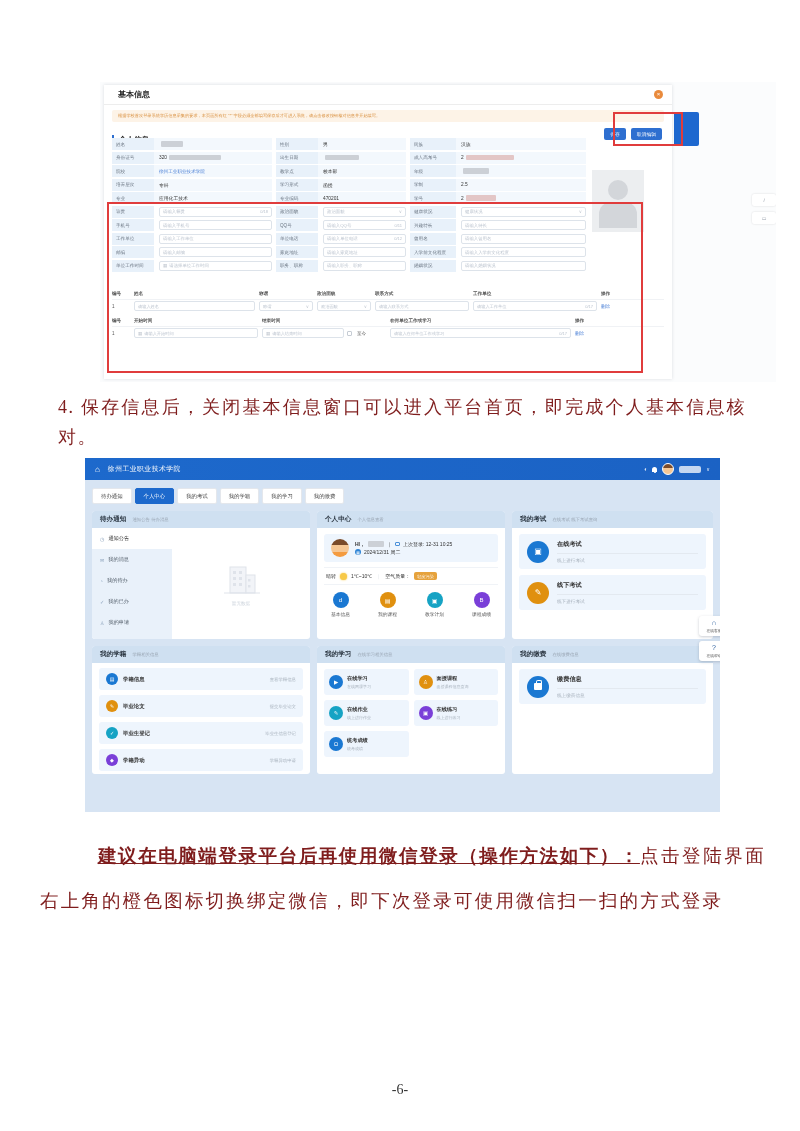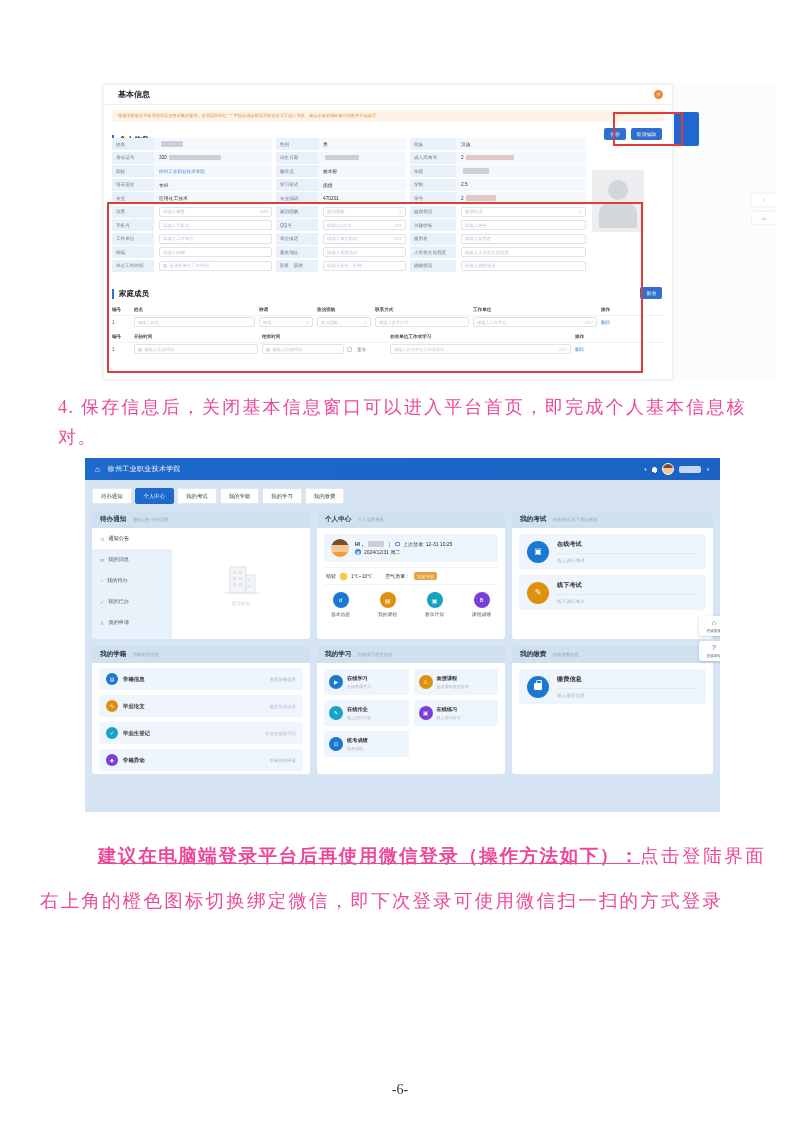--- a/index.html
+++ b/index.html
@@ -1,21 +1,21 @@
 <!DOCTYPE html>
 <html><head>
 <meta charset="utf-8">
 <style>
   * { margin:0; padding:0; box-sizing:border-box; }
   body { background:#888; }
   .page { position:relative; width:800px; height:1131px; background:#ffffff; margin:0 auto;
           font-family:"Liberation Sans", sans-serif; overflow:hidden; }
 
   
-  .para { position:absolute; color:#ec4899; font-family:"Liberation Serif", serif; text-align:justify; }
+  .para { position:absolute; color:#7f1d1d; font-family:"Liberation Serif", serif; text-align:justify; }
   .p1 { left:58px; top:392px; width:688px; font-size:18px; line-height:30px; letter-spacing:1.4px; }
   .p2 { left:40px; top:833px; width:726px; font-size:18.5px; line-height:45px; letter-spacing:2.2px; text-indent:58px; }
   .p2 b { font-family:"Liberation Sans", sans-serif; letter-spacing:1.2px;text-decoration:underline; }
   .pageno { position:absolute; left:0; top:1082px; width:100%; text-align:center;
             font-family:"Liberation Serif", serif; font-size:14px; color:#333; }
 
   
   .shot1 { position:absolute; left:100px; top:82px; width:676px; height:300px; background:#fbfcfd; overflow:hidden; }
   .blue-strip { position:absolute; left:4px; top:6px; width:6px; height:108px; background:#1e68cf; }
   .blue-frag  { position:absolute; left:574px; top:30px; width:25px; height:34px; background:#1e68cf; border-radius:2px; }
@@ -346,24 +346,20 @@
             <div class="fv w-v3">
               <div class="inp">
                 <span class="ph">请输入婚姻状况</span>
               </div>
             </div>
           </div>
         </div>
       <div class="photo"></div>
 
       <div style="margin-top:145px"></div>
-      <div class="sec2">
-        <span class="sec-title">家庭成员</span>
-        <button class="btn-blue add">新增</button>
-      </div>
       <div class="tbl" id="family-table">
           <div class="tr hd">
             <div class="tc" style="width: 22px;">编号</div>
             <div class="tc" style="width: 125px;">姓名</div>
             <div class="tc" style="width: 58px;">称谓</div>
             <div class="tc" style="width: 58px;">政治面貌</div>
             <div class="tc" style="width: 98px;">联系方式</div>
             <div class="tc" style="width: 128px;">工作单位</div>
             <div class="tc" style="width: 28px;">操作</div>
           </div>

